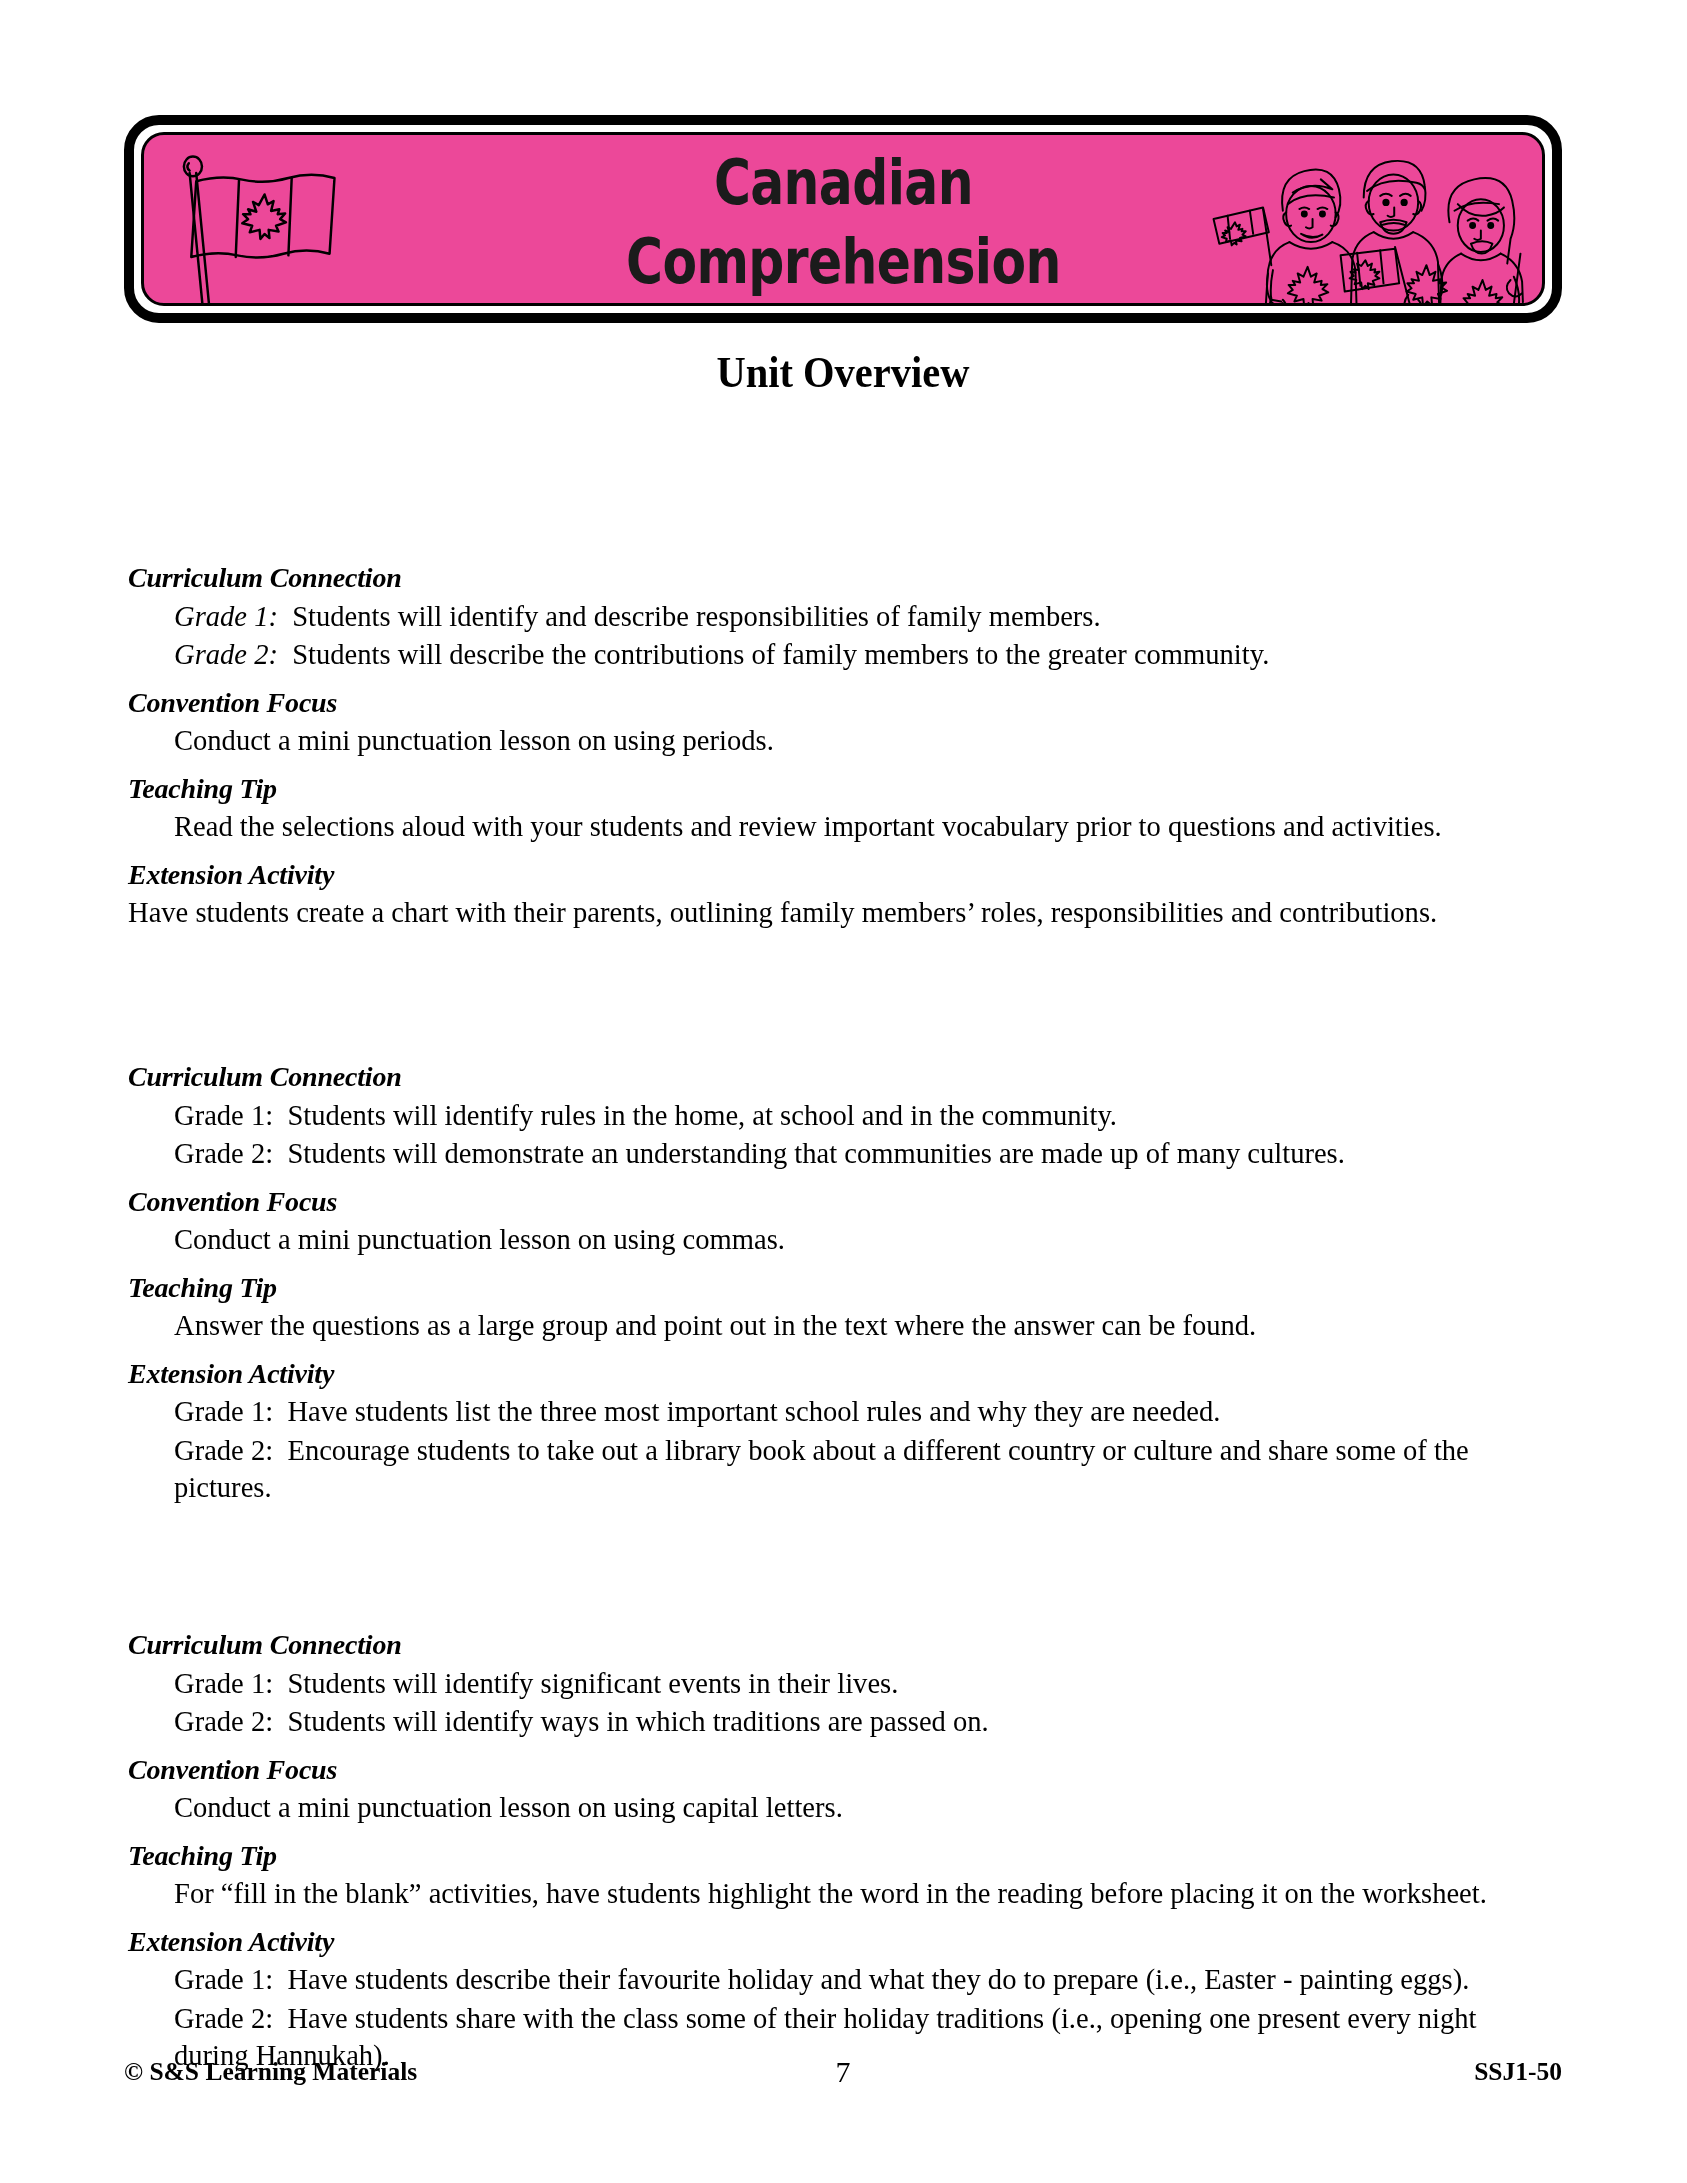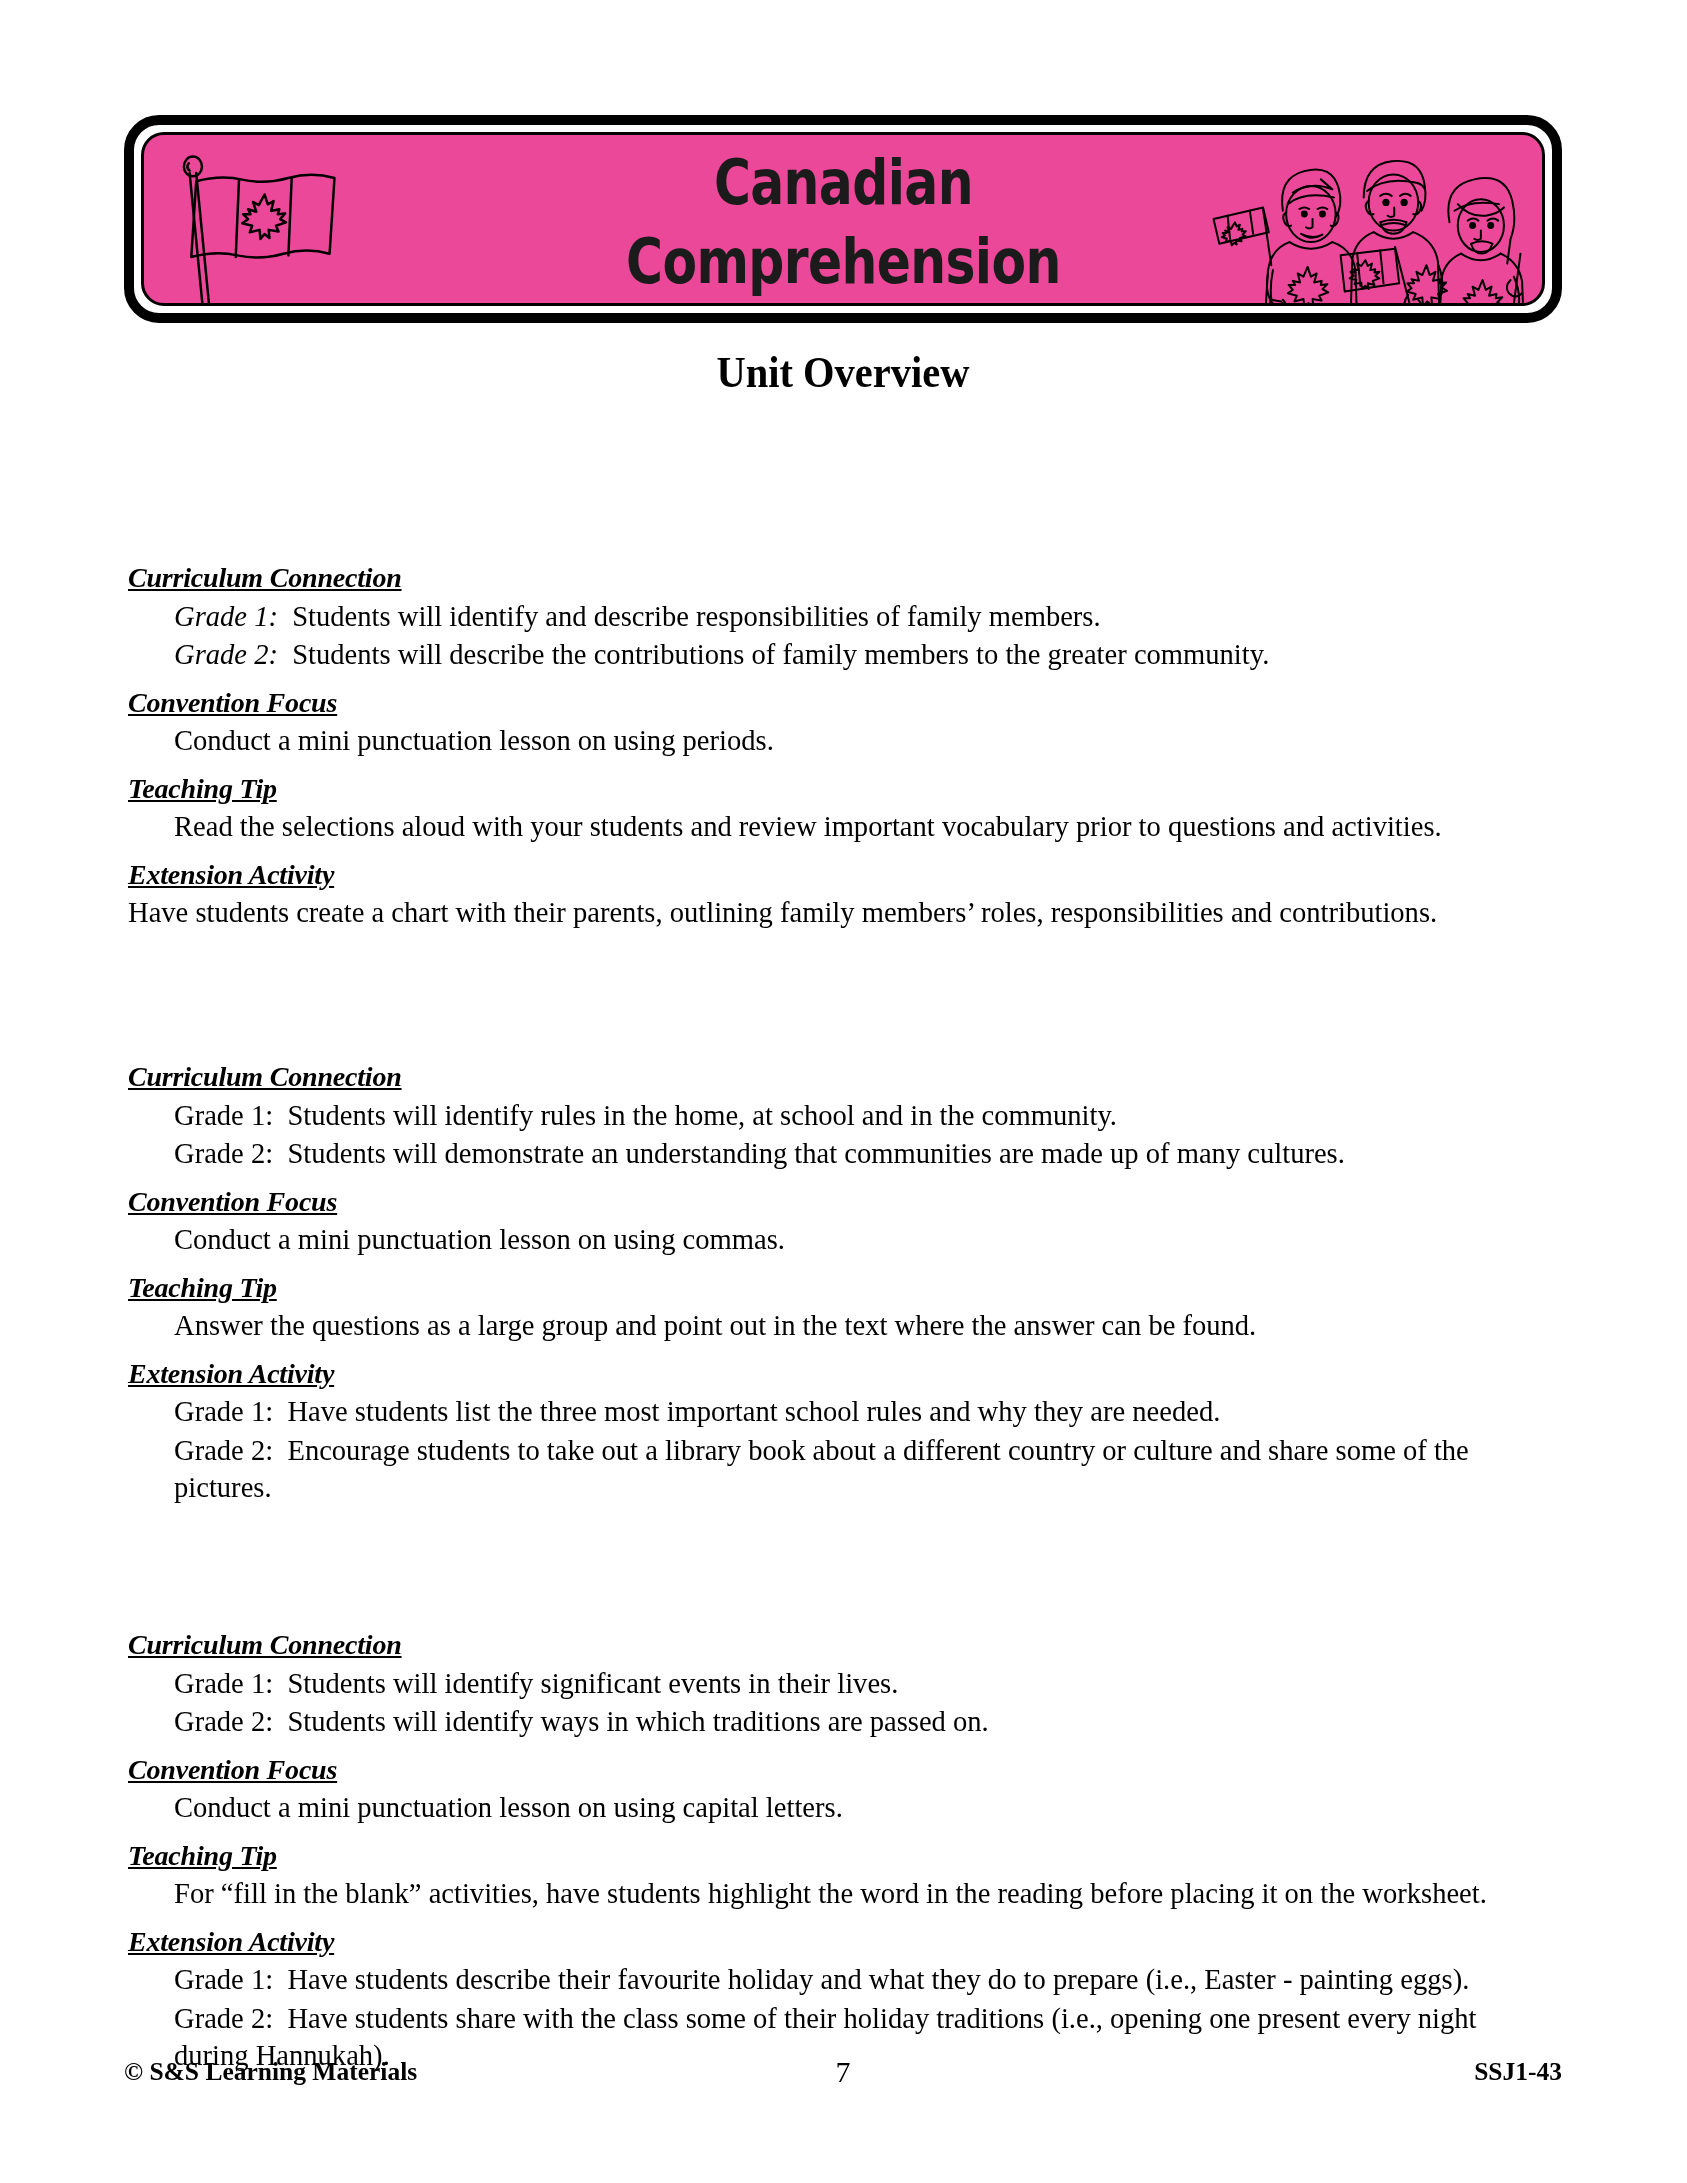--- a/index.html
+++ b/index.html
@@ -120,21 +120,20 @@
     width: 1438px;
   }
   .cat {
     font-family: "Liberation Serif", "DejaVu Serif", serif;
     font-weight: bold;
     font-style: italic;
     font-size: 28px;
     line-height: 36px;
     margin-top: 11.5px;
     letter-spacing: -0.2px;
-    text-decoration: underline;
   }
   .cat:first-child { margin-top: 0; }
   .body-line {
     font-family: "Liberation Serif", "DejaVu Serif", serif;
     font-size: 29px;
     line-height: 37px;
     margin-left: 46px;
     margin-top: 1.6px;
     transform: scaleX(0.985);
     transform-origin: left center;
@@ -345,17 +344,17 @@
 
     <div class="cat">Extension Activity</div>
     <div class="body-line"><span class="gl">Grade 1:</span>&nbsp; <span>Have students describe their favourite holiday and what they do to prepare (i.e., Easter - painting eggs).</span></div>
     <div class="body-line"><span class="gl">Grade 2:</span>&nbsp; <span>Have students share with the class some of their holiday traditions (i.e., opening one present every night during Hannukah).</span></div>
 
   </div>
 
   <div class="footer">
     <div class="footer-left">© S&amp;S Learning Materials</div>
     <div class="footer-center">7</div>
-    <div class="footer-right">SSJ1-43</div>
+    <div class="footer-right">SSJ1-50</div>
   </div>
 
 </div>
 
 
 </body></html>

